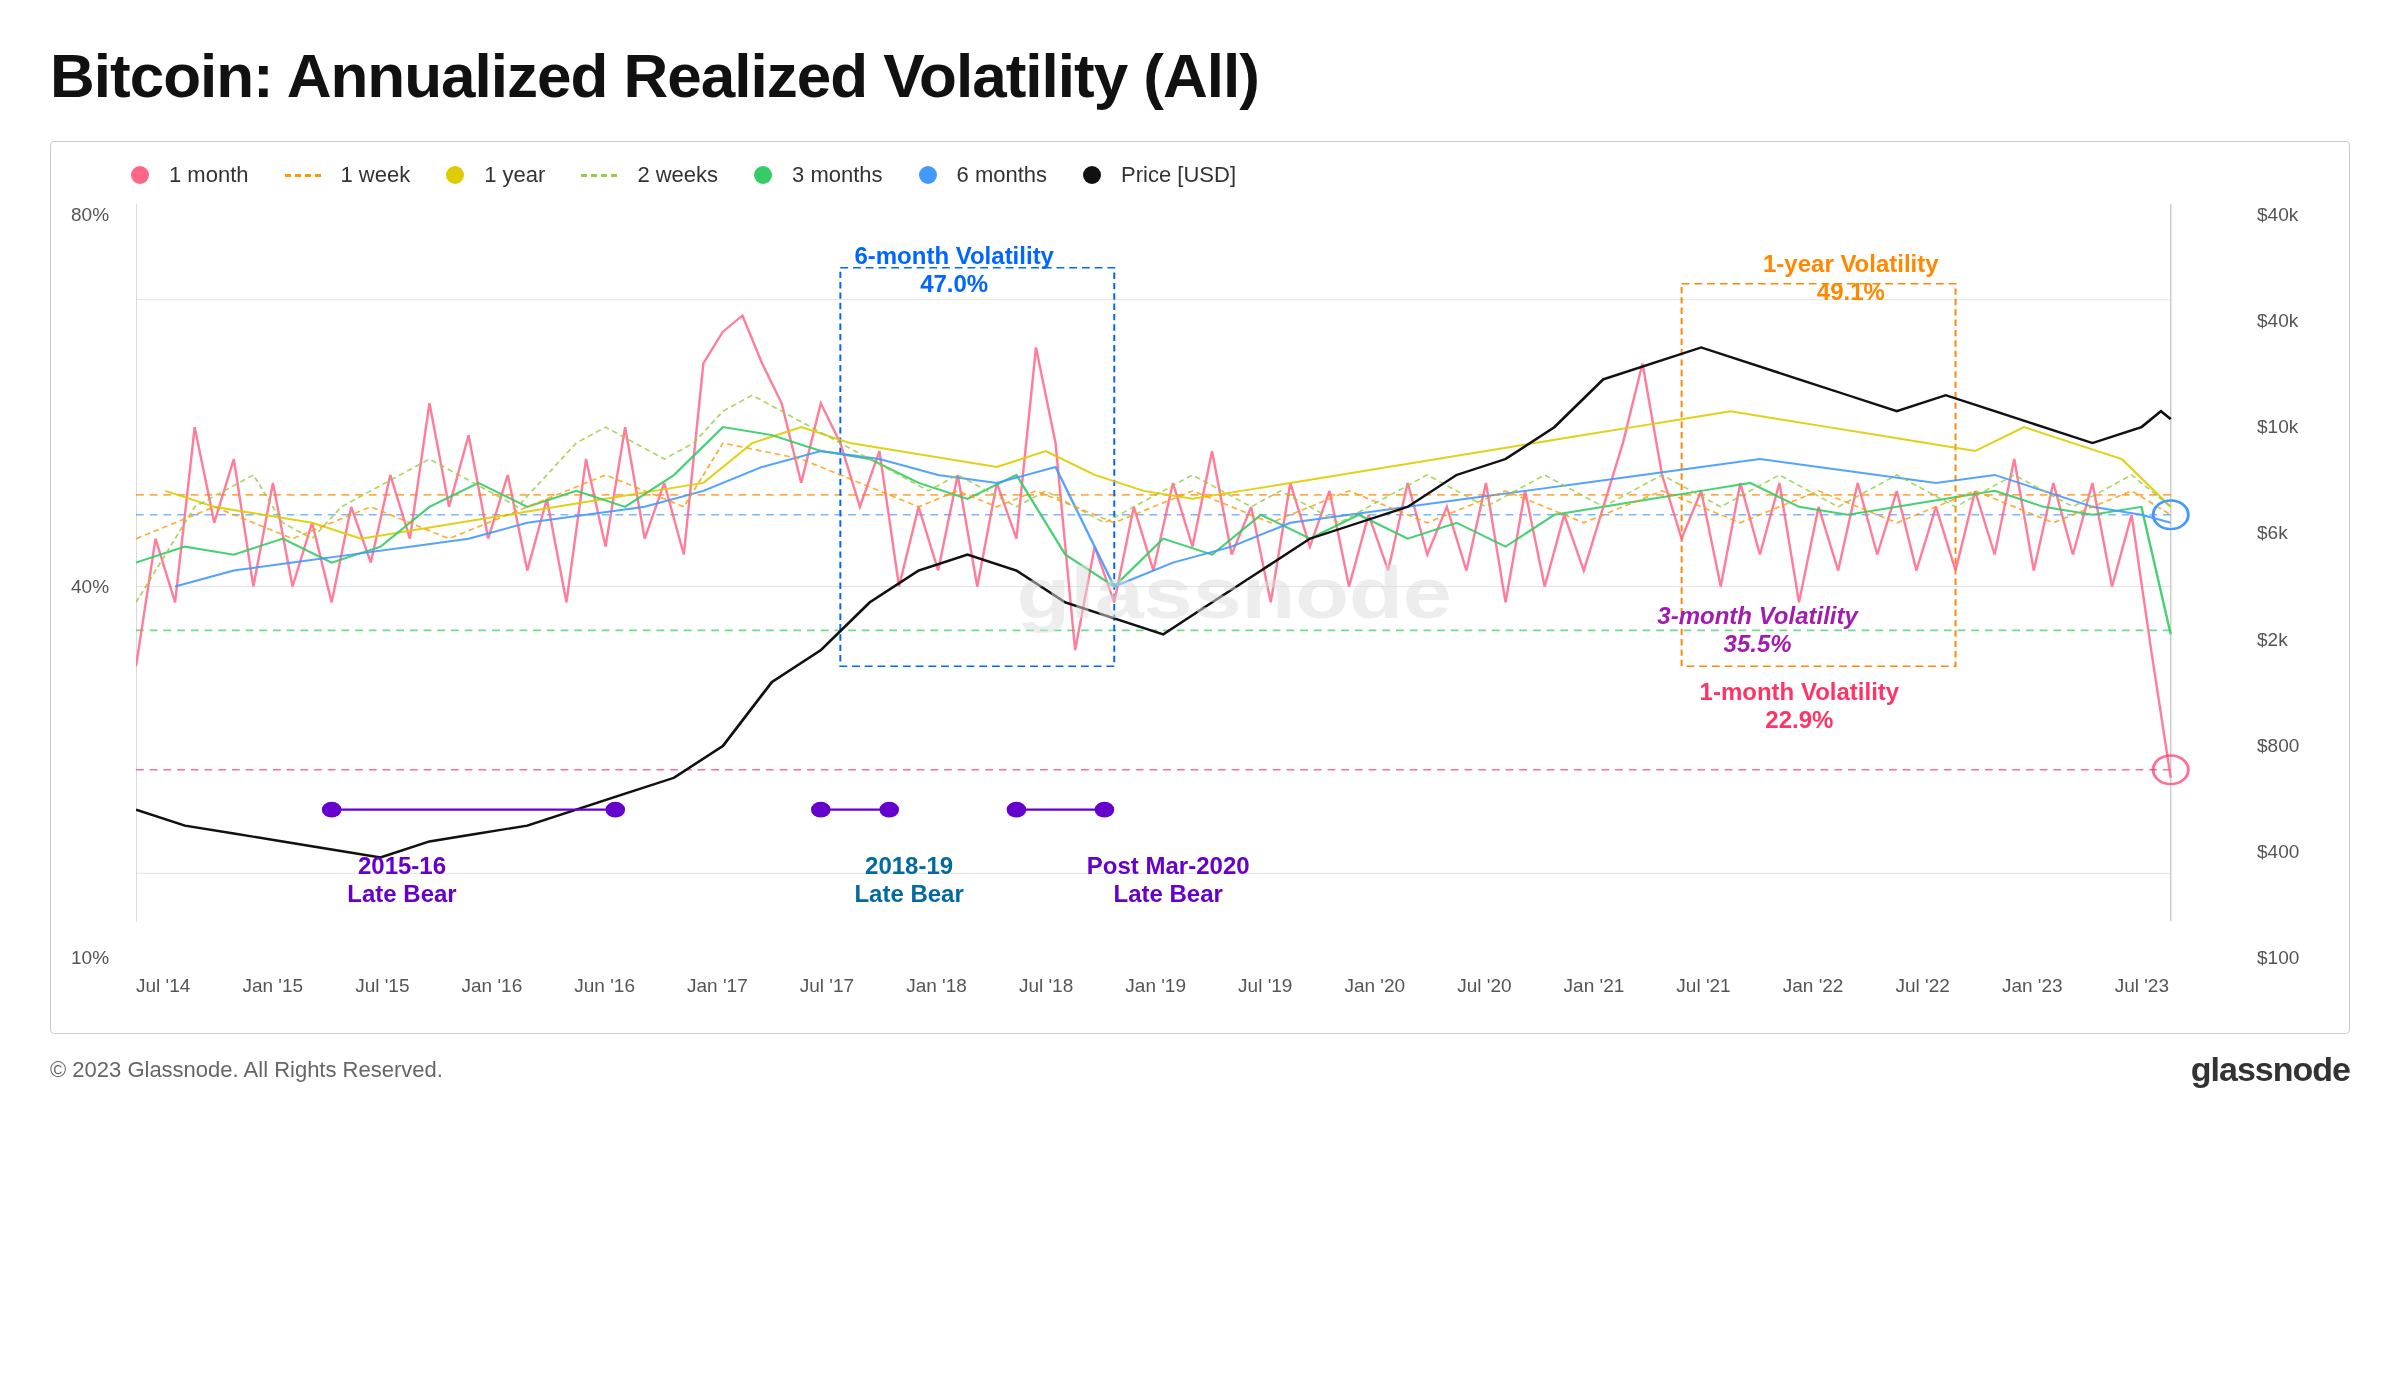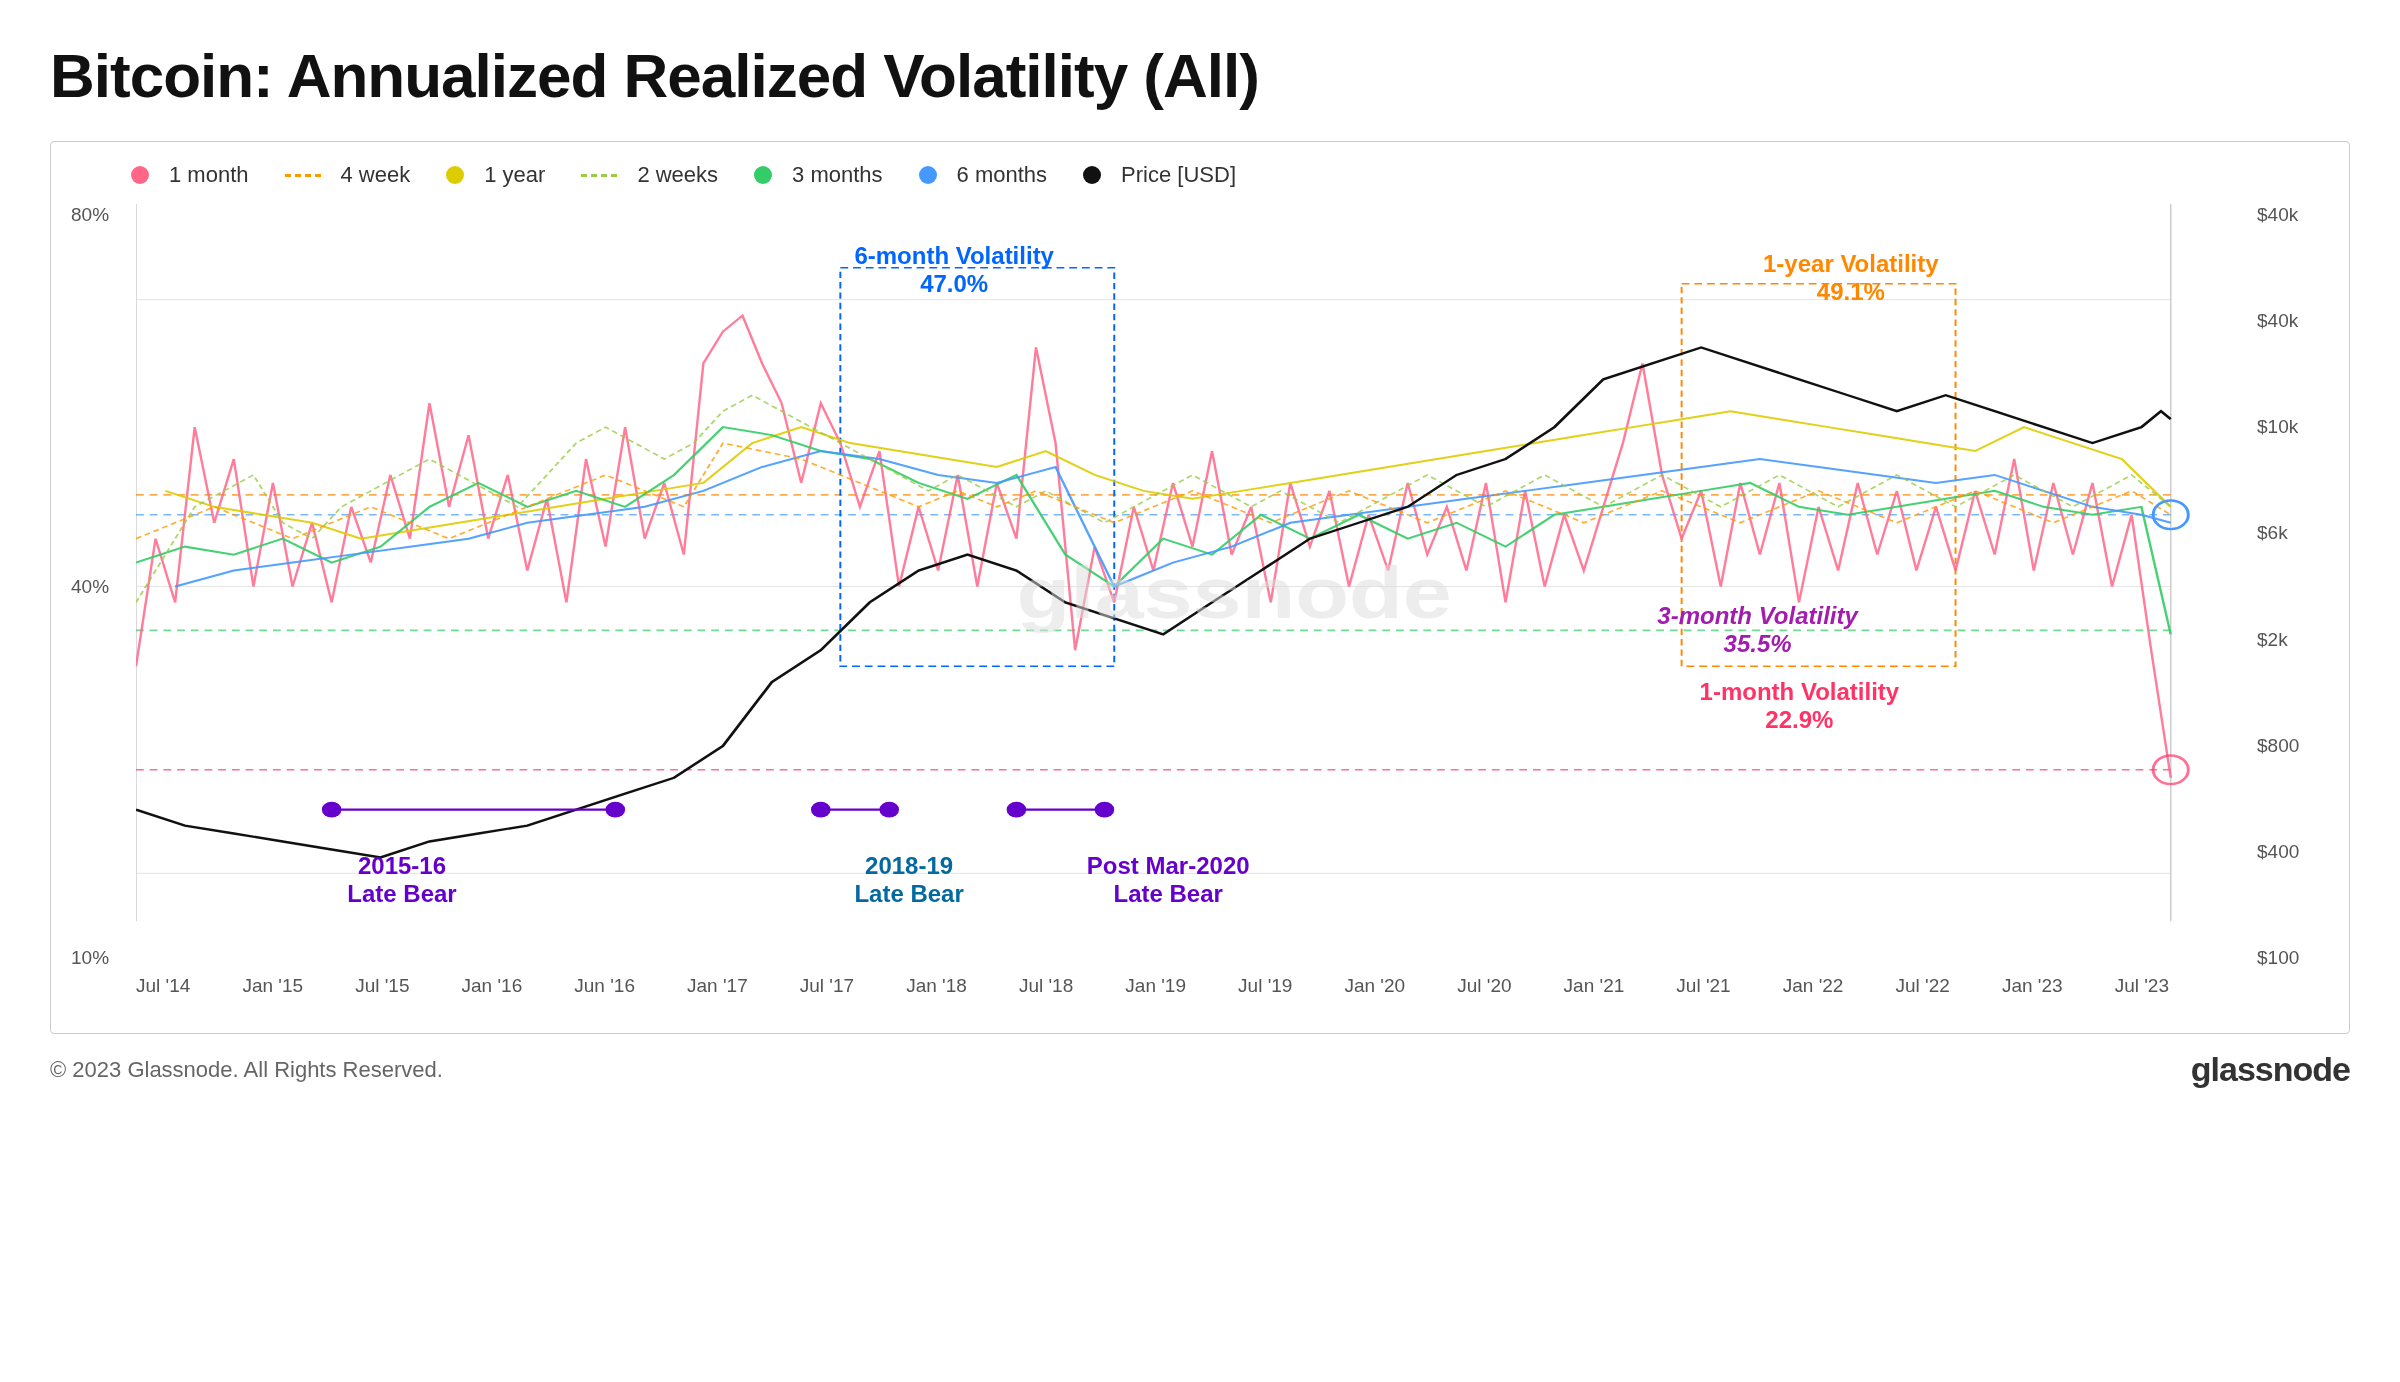--- a/index.html
+++ b/index.html
@@ -95,21 +95,21 @@
 
   <div class="chart-container">
 
     <div class="legend">
       <div class="legend-item">
         <div class="legend-dot" style="background:#ff6688;"></div>
         <span>1 month</span>
       </div>
       <div class="legend-item">
         <div class="legend-dash" style="border-color:#ff9900;"></div>
-        <span>4 week</span>
+        <span>1 week</span>
       </div>
       <div class="legend-item">
         <div class="legend-dot" style="background:#ddcc00;"></div>
         <span>1 year</span>
       </div>
       <div class="legend-item">
         <div class="legend-dash" style="border-color:#99cc44;"></div>
         <span>2 weeks</span>
       </div>
       <div class="legend-item">

